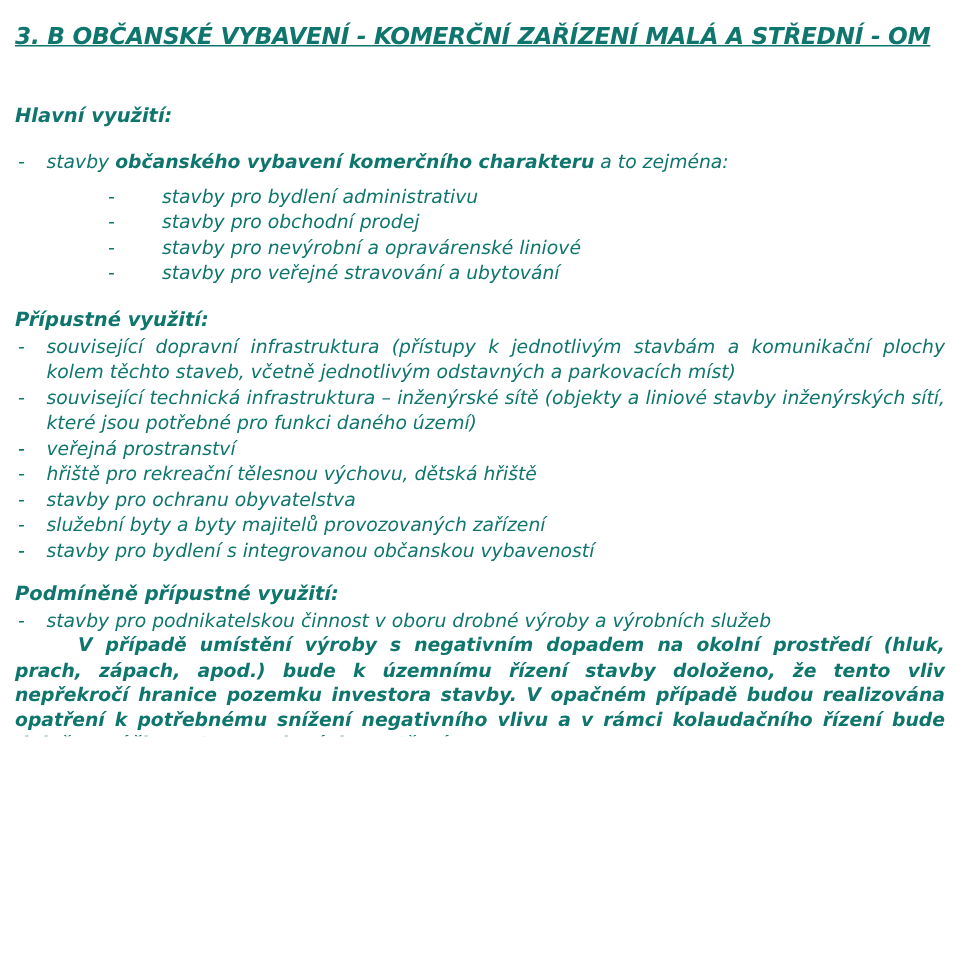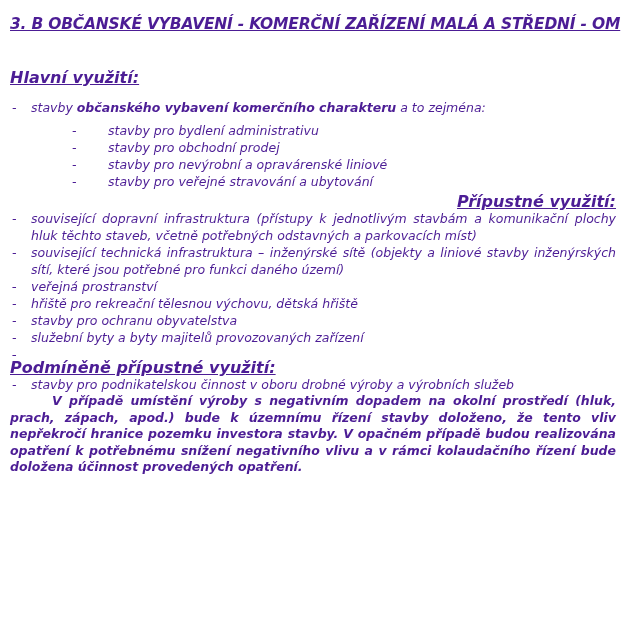--- a/index.html
+++ b/index.html
@@ -1,43 +1,42 @@
 <!DOCTYPE html>
 <html><head>
 <meta charset="utf-8">
 <style>
   html, body { margin: 0; padding: 0; background: #ffffff; }
   .page {
     width: 642px;
     height: 491px;
     box-sizing: border-box;
-    padding: 14px 26px 0 10px;
+    padding: 14px 12px 0 10px;
     background: #ffffff;
-    color: #4c1d95;
+    color: #0f766e;
     font-family: "DejaVu Sans", sans-serif;
     font-style: italic;
     font-size: 12.5px;
     line-height: 17px;
     overflow: hidden;
   }
   .doc-title {
     font-size: 15.5px;
     font-weight: bold;
     text-decoration: underline;
     line-height: 21px;
     white-space: nowrap;
     letter-spacing: -0.2px;
   }
   .heading {
-    font-size: 16px;
+    font-size: 13px;
     font-weight: bold;
-    text-decoration: underline;
   }
   .h-hlavni   { margin-top: 34px; }
-  .h-prip     { margin-top: 3px; text-align: right; }
+  .h-prip     { margin-top: 15px; }
   .h-podm     { margin-top: 13px; }
   .b-main     { margin-top: 13px; }
   .sub-list   { margin-top: 6px; }
   .b-pozemek  { margin-top: 15px; }
 
   .bullet { position: relative; padding-left: 21px; }
   .bullet > .dash { position: absolute; left: 2px; top: 0; }
 
   .sub-bullet { position: relative; margin-left: 62px; padding-left: 36px; }
   .sub-bullet > .dash { position: absolute; left: 0; top: 0; }
@@ -68,29 +67,29 @@
   <div class="sub-list">
     <div class="sub-bullet"><span class="dash">-</span><span>stavby pro bydlení administrativu</span></div>
     <div class="sub-bullet"><span class="dash">-</span><span>stavby pro obchodní prodej</span></div>
     <div class="sub-bullet"><span class="dash">-</span><span>stavby pro nevýrobní a opravárenské liniové</span></div>
     <div class="sub-bullet"><span class="dash">-</span><span>stavby pro veřejné stravování a ubytování</span></div>
   </div>
 
   <div class="heading h-prip">Přípustné využití:</div>
 
   <div>
-    <div class="bullet justify"><span class="dash">-</span><span>související dopravní infrastruktura (přístupy k jednotlivým stavbám a komunikační plochy hluk těchto staveb, včetně potřebných odstavných a parkovacích míst)</span></div>
+    <div class="bullet justify"><span class="dash">-</span><span>související dopravní infrastruktura (přístupy k jednotlivým stavbám a komunikační plochy kolem těchto staveb, včetně jednotlivým odstavných a parkovacích míst)</span></div>
     <div class="bullet justify"><span class="dash">-</span><span>související technická infrastruktura – inženýrské sítě (objekty a liniové stavby inženýrských sítí, které jsou potřebné pro funkci daného území)</span></div>
     <div class="bullet"><span class="dash">-</span></div>
     <div class="bullet"><span class="dash">-</span><span>veřejná prostranství</span></div>
     <div class="bullet"><span class="dash">-</span><span>hřiště pro rekreační tělesnou výchovu, dětská hřiště</span></div>
     <div class="bullet"><span class="dash">-</span><span>stavby pro ochranu obyvatelstva</span></div>
     <div class="bullet"><span class="dash">-</span><span>služební byty a byty majitelů provozovaných zařízení</span></div>
     <div class="bullet"><span class="dash">-</span></div>
-    <div class="bullet"><span class="dash">-</span></div>
+    <div class="bullet"><span class="dash">-</span><span>stavby pro bydlení s integrovanou občanskou vybaveností</span></div>
   </div>
 
   <div class="heading h-podm">Podmíněně přípustné využití:</div>
 
   <div class="bullet"><span class="dash">-</span><span>stavby pro podnikatelskou činnost v oboru drobné výroby a výrobních služeb</span></div>
 
   <div class="bold-para indent-1">V případě umístění výroby s negativním dopadem na okolní prostředí (hluk, prach, zápach, apod.) bude k územnímu řízení stavby doloženo, že tento vliv nepřekročí hranice pozemku investora stavby. V opačném případě budou realizována opatření k potřebnému snížení negativního vlivu a v rámci kolaudačního řízení bude doložena účinnost provedených opatření.</div>
 
   <div class="bullet b-pozemek"><span class="dash">-</span><span>na pozemku p.č. 5/3 v k.ú. Horní Libina stavba pro bydlení</span></div>
 

